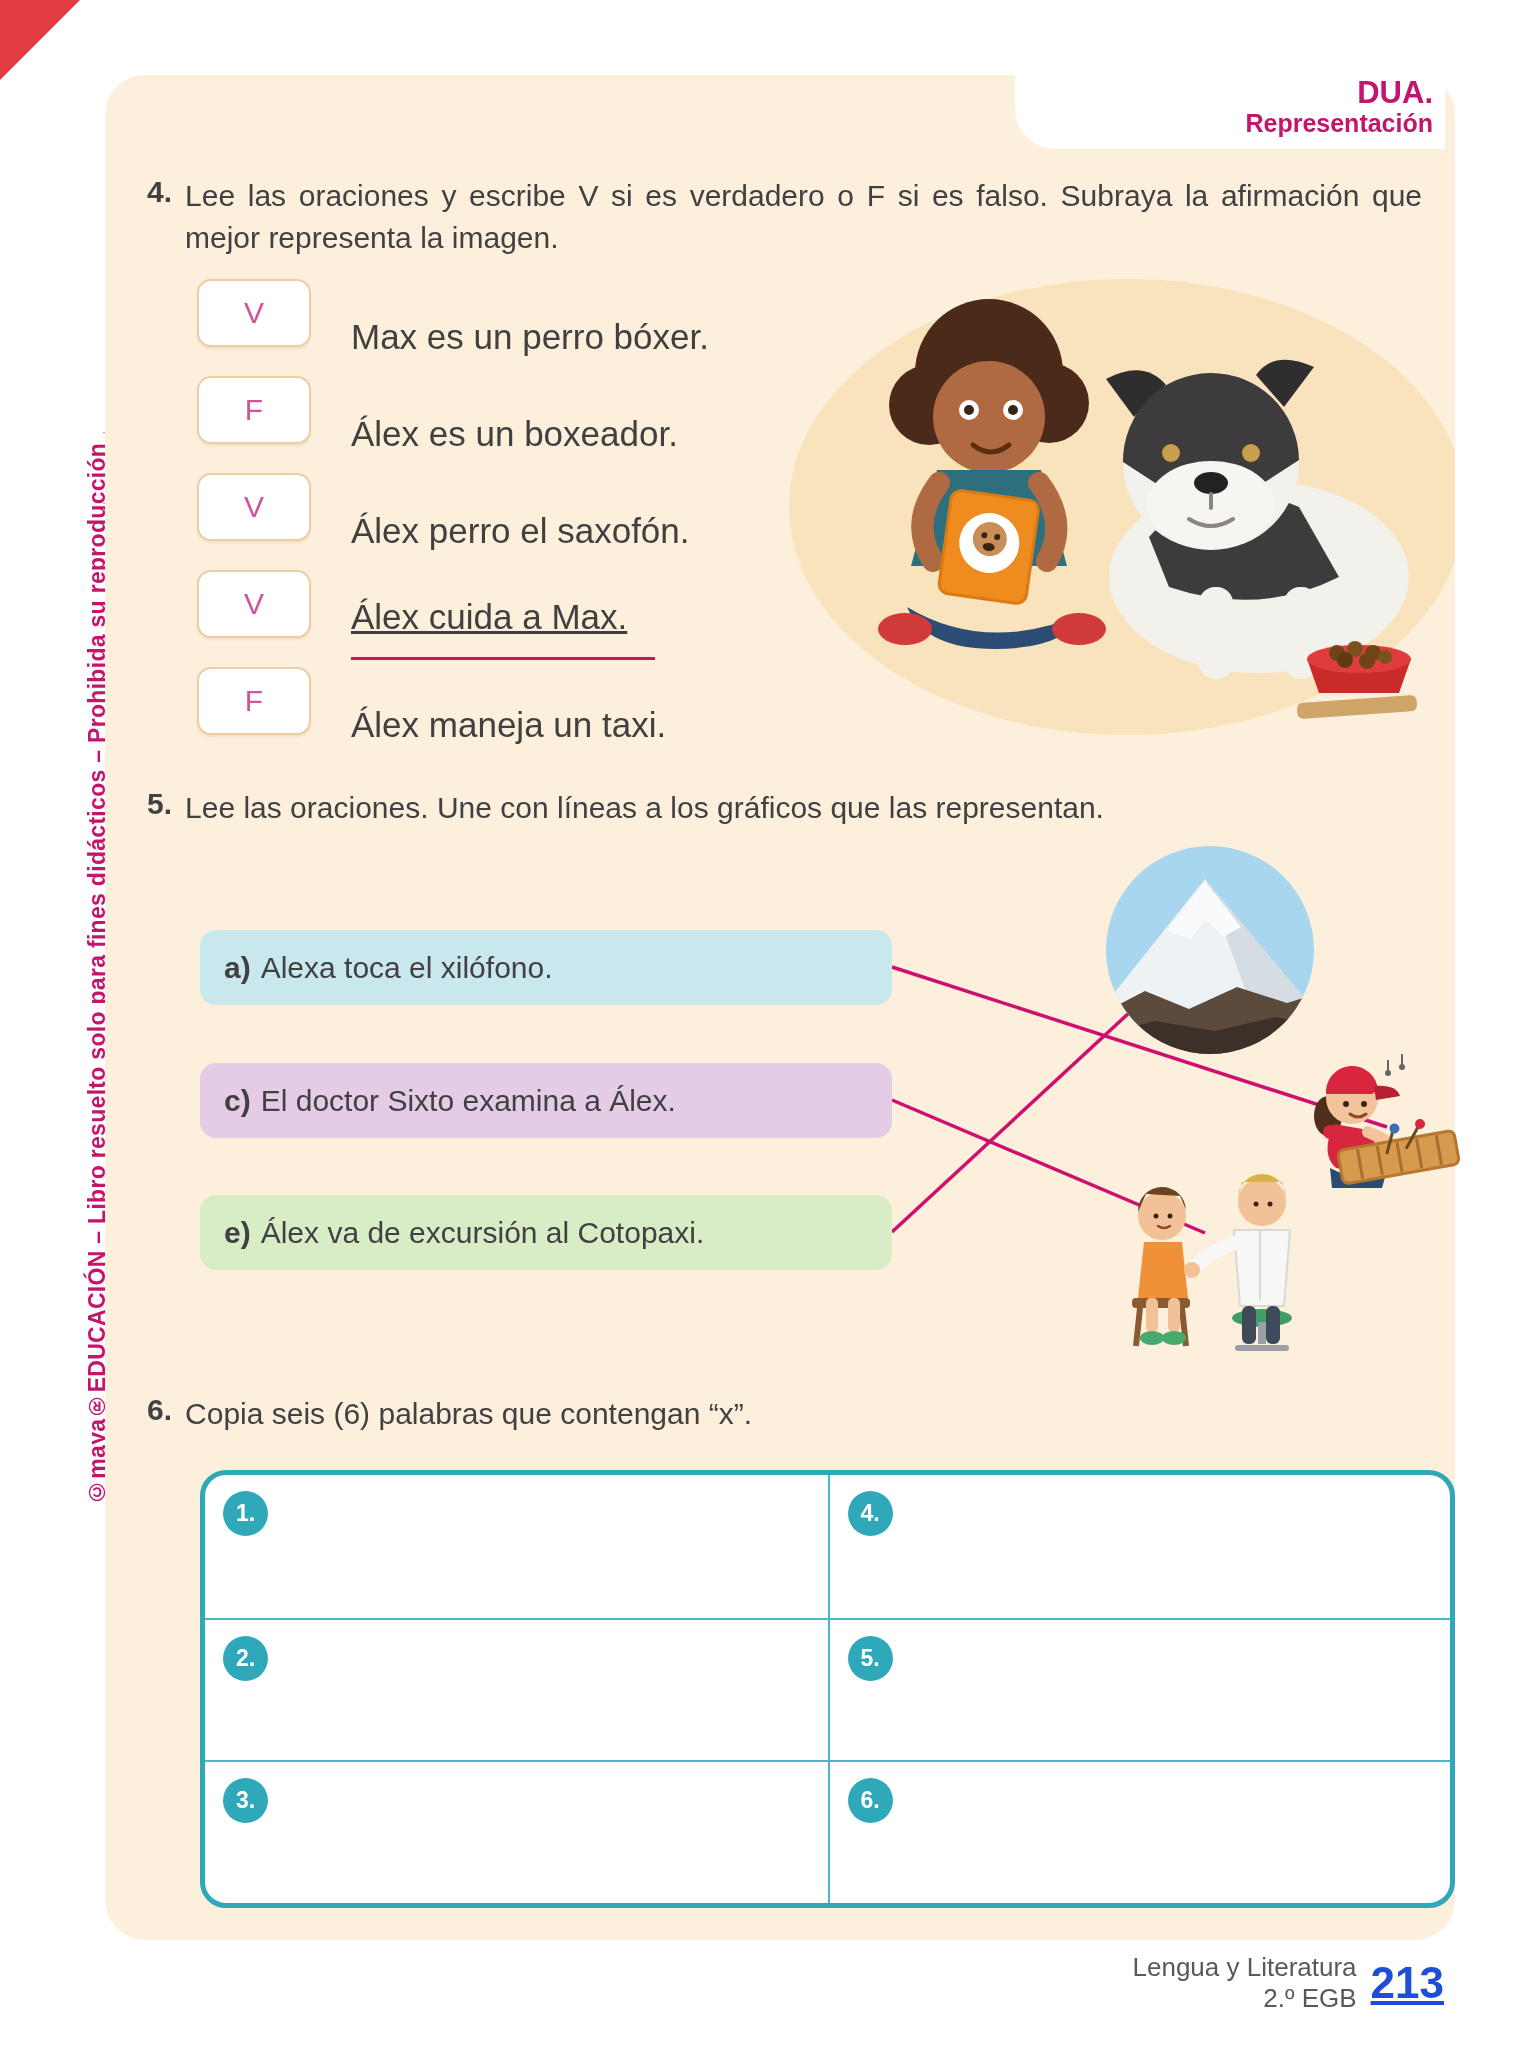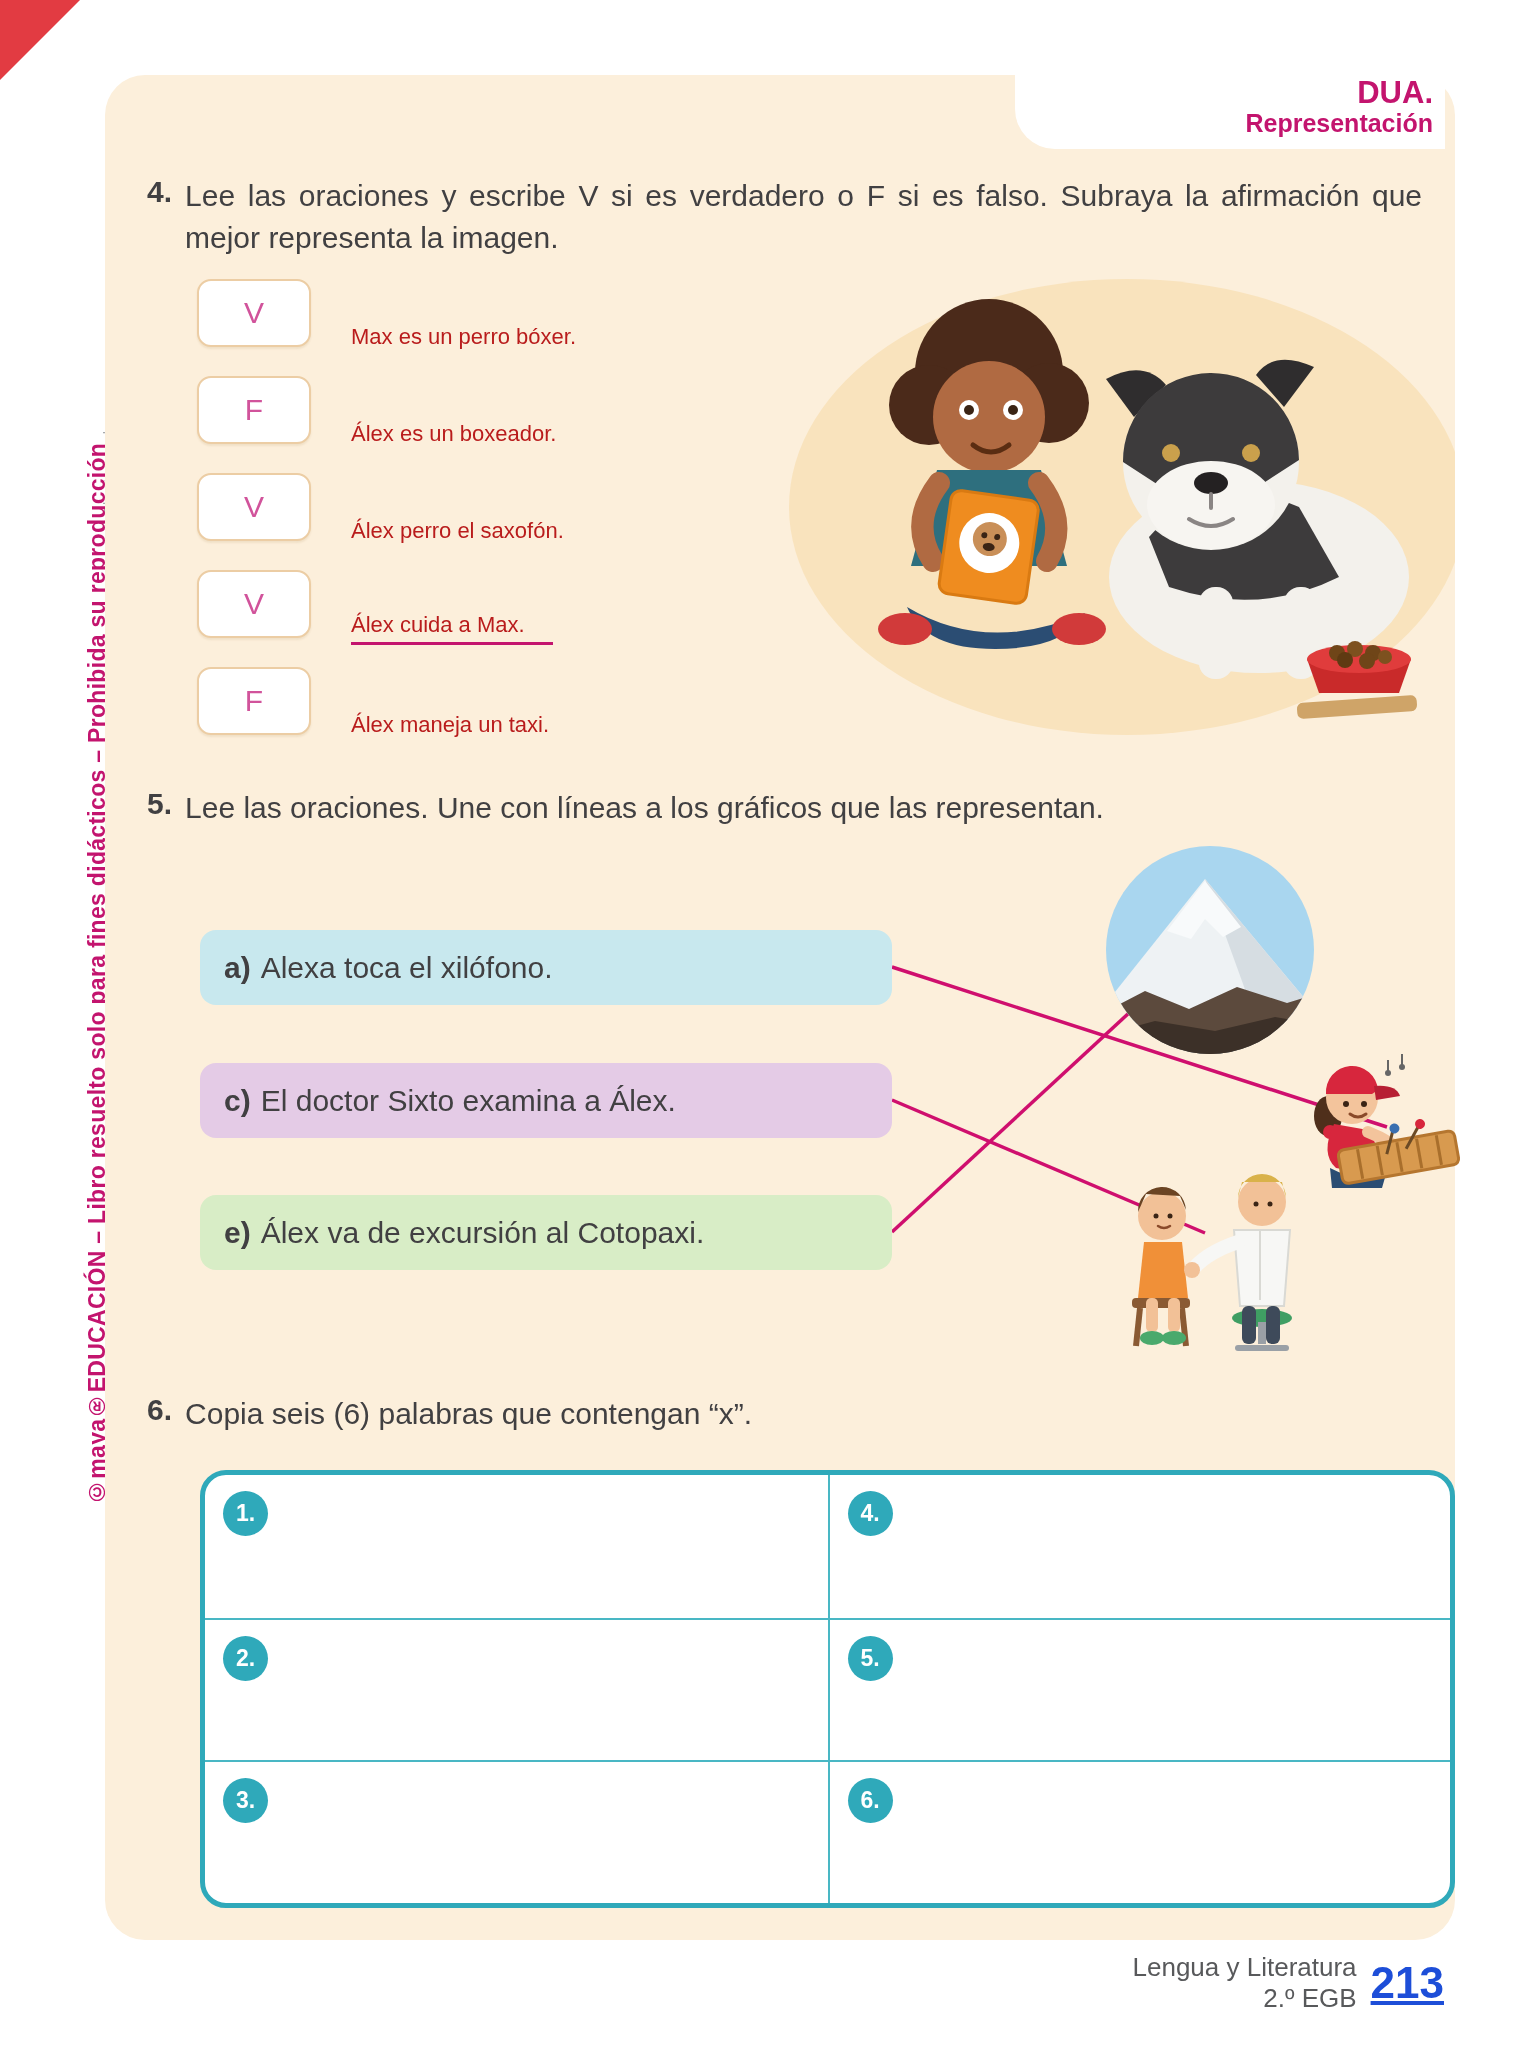--- a/index.html
+++ b/index.html
@@ -57,22 +57,22 @@
   .ex6-head { top: 1318px; }
 
   
   .vf-row { position: absolute; left: 92px; display: flex; align-items: center; gap: 40px; height: 66px; }
   .vf-box {
     width: 110px; height: 64px; background: #ffffff;
     border: 2px solid #eccda4; border-radius: 14px;
     display: flex; align-items: center; justify-content: center;
     font-size: 30px; color: #d1539b; box-shadow: 0 2px 2px rgba(160,120,60,0.12);
   }
-  .vf-text { font-size: 22px; color: #b91c1c; margin-top: 48px; }
-  .underlined { border-bottom: 3px solid #c3146e; padding-bottom: 4px; padding-right: 28px; }
+  .vf-text { font-size: 35px; color: #404040; margin-top: 48px; }
+  .underlined { border-bottom: 3px solid #c3146e; padding-bottom: 20px; padding-right: 28px; text-decoration: underline; }
 
   .illus4 { position: absolute; left: 672px; top: 180px; width: 678px; height: 488px; }
 
   
   .lines { position: absolute; left: 0; top: 0; width: 1350px; height: 1865px; pointer-events: none; }
   .lines line { stroke: #cf0f6e; stroke-width: 3.5; }
   .sent-box {
     position: absolute; left: 95px; width: 692px; height: 75px; border-radius: 16px;
     display: flex; align-items: center; padding-left: 24px; box-sizing: border-box;
     font-size: 30px; color: #414042;

